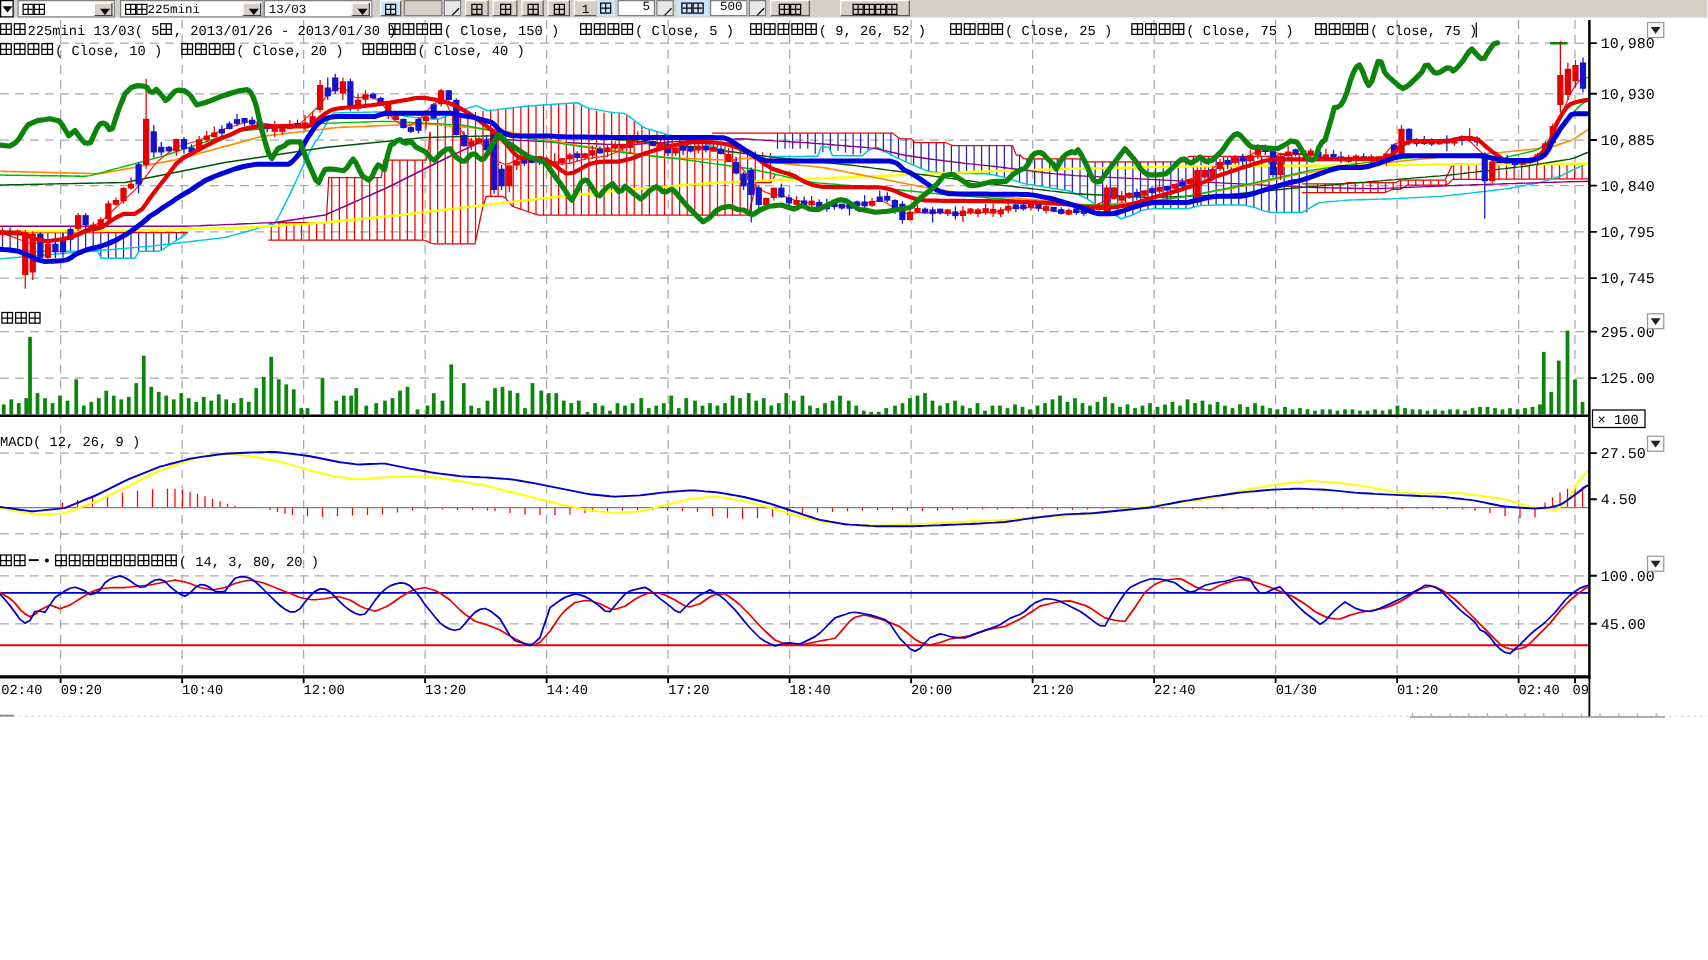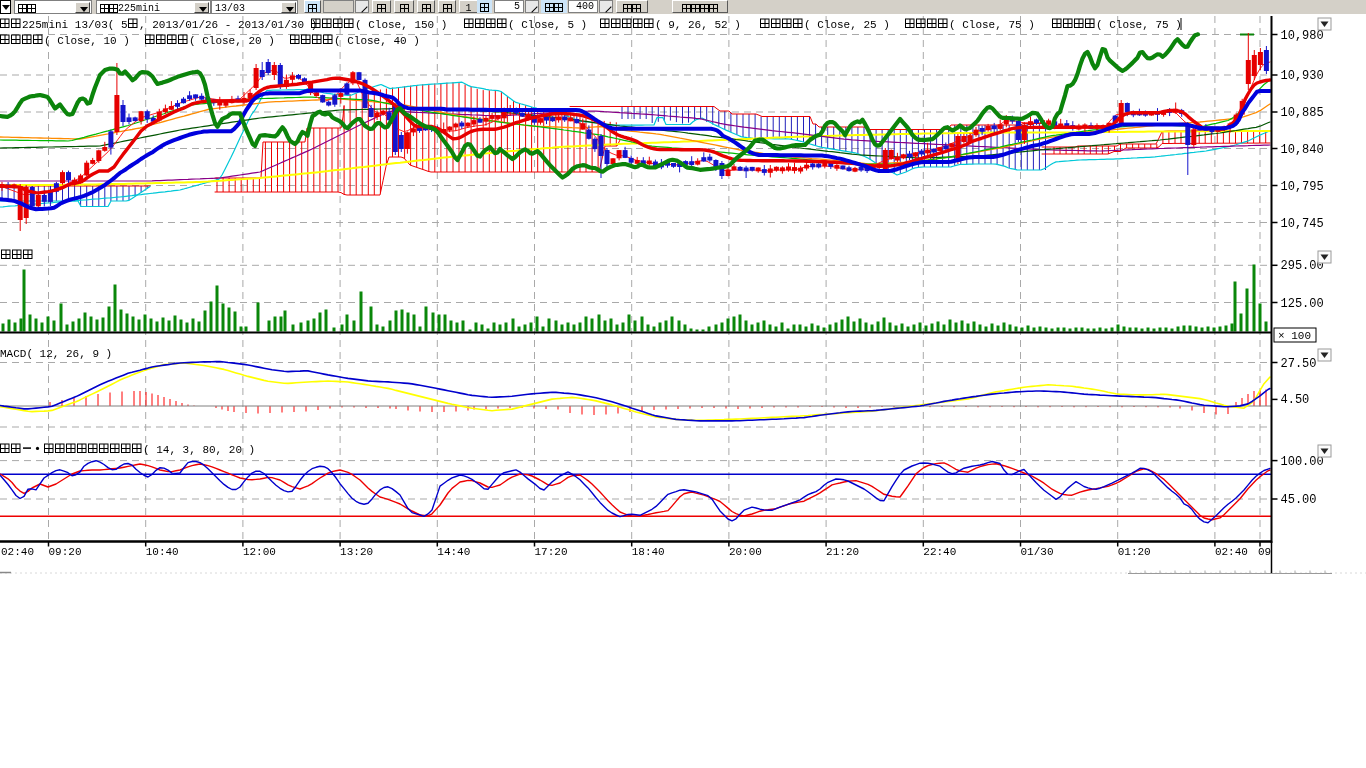--- a/index.html
+++ b/index.html
@@ -1295,17 +1295,17 @@
 <div style="position:absolute;left:394px;top:0px;width:20px;height:13px;background:#d4d0c8;border-left:1px solid #fff;border-top:1px solid #fff;border-right:1px solid #5a5a5a;border-bottom:1px solid #5a5a5a;text-align:center;font-size:10px;line-height:13px;overflow:hidden"><span style="display:inline-block;width:9px;height:9px;border:1px solid #000;position:relative;vertical-align:middle;"><span style="position:absolute;left:0;top:3px;width:7px;border-top:1px solid #000"></span><span style="position:absolute;left:3px;top:0;height:7px;border-left:1px solid #000"></span></span></div>
 <div style="position:absolute;left:417px;top:0px;width:18px;height:13px;background:#d4d0c8;border-left:1px solid #fff;border-top:1px solid #fff;border-right:1px solid #5a5a5a;border-bottom:1px solid #5a5a5a;text-align:center;font-size:10px;line-height:13px;overflow:hidden"><span style="display:inline-block;width:9px;height:9px;border:1px solid #000;position:relative;vertical-align:middle;"><span style="position:absolute;left:0;top:3px;width:7px;border-top:1px solid #000"></span><span style="position:absolute;left:3px;top:0;height:7px;border-left:1px solid #000"></span></span></div>
 <div style="position:absolute;left:438px;top:0px;width:18px;height:13px;background:#d4d0c8;border-left:1px solid #fff;border-top:1px solid #fff;border-right:1px solid #5a5a5a;border-bottom:1px solid #5a5a5a;text-align:center;font-size:10px;line-height:13px;overflow:hidden"><span style="display:inline-block;width:9px;height:9px;border:1px solid #000;position:relative;vertical-align:middle;"><span style="position:absolute;left:0;top:3px;width:7px;border-top:1px solid #000"></span><span style="position:absolute;left:3px;top:0;height:7px;border-left:1px solid #000"></span></span></div>
 <div style="position:absolute;left:459px;top:0px;width:19px;height:13px;background:#d4d0c8;border-left:1px solid #fff;border-top:1px solid #fff;border-right:1px solid #5a5a5a;border-bottom:1px solid #5a5a5a;text-align:center;font-size:10px;line-height:13px;overflow:hidden"><span style="font-family:Liberation Mono">1</span></div>
 <div style="position:absolute;left:477px;top:0;width:15px;height:13px;background:#cce4f8;text-align:center;line-height:13px"><span style="display:inline-block;width:9px;height:9px;border:1px solid #000;position:relative;vertical-align:middle;"><span style="position:absolute;left:0;top:3px;width:7px;border-top:1px solid #000"></span><span style="position:absolute;left:3px;top:0;height:7px;border-left:1px solid #000"></span></span></div>
 <div style="position:absolute;left:494px;top:0;width:30px;height:13px;background:#fff;border:1px solid #808080;font-size:10px;line-height:12px;text-align:right;padding-right:3px;font-family:Liberation Mono">5</div>
 <div style="position:absolute;left:525px;top:0;width:14px;height:13px;background:#e8e8e8;border:1px solid #808080">
     <span style="position:absolute;left:2px;top:2px;width:8px;height:8px;border-bottom:1px solid #000;transform:rotate(-45deg);transform-origin:center"></span>
   </div>
 <div style="position:absolute;left:541px;top:0;width:26px;height:13px;background:#cce4f8;text-align:center;line-height:13px"><span style="display:inline-block;width:9px;height:9px;border:1px solid #000;position:relative;vertical-align:middle;"><span style="position:absolute;left:0;top:3px;width:7px;border-top:1px solid #000"></span><span style="position:absolute;left:3px;top:0;height:7px;border-left:1px solid #000"></span></span><span style="display:inline-block;width:9px;height:9px;border:1px solid #000;position:relative;vertical-align:middle;"><span style="position:absolute;left:0;top:3px;width:7px;border-top:1px solid #000"></span><span style="position:absolute;left:3px;top:0;height:7px;border-left:1px solid #000"></span></span></div>
-<div style="position:absolute;left:568px;top:0;width:30px;height:13px;background:#fff;border:1px solid #808080;font-size:10px;line-height:12px;text-align:right;padding-right:3px;font-family:Liberation Mono">400</div>
+<div style="position:absolute;left:568px;top:0;width:30px;height:13px;background:#fff;border:1px solid #808080;font-size:10px;line-height:12px;text-align:right;padding-right:3px;font-family:Liberation Mono">500</div>
 <div style="position:absolute;left:599px;top:0;width:14px;height:13px;background:#e8e8e8;border:1px solid #808080">
     <span style="position:absolute;left:2px;top:2px;width:8px;height:8px;border-bottom:1px solid #000;transform:rotate(-45deg);transform-origin:center"></span>
   </div>
 <div style="position:absolute;left:616px;top:0px;width:32px;height:13px;background:#d4d0c8;border-left:1px solid #fff;border-top:1px solid #fff;border-right:1px solid #5a5a5a;border-bottom:1px solid #5a5a5a;text-align:center;font-size:10px;line-height:13px;overflow:hidden"><span style="display:inline-block;width:9px;height:9px;border:1px solid #000;position:relative;vertical-align:middle;"><span style="position:absolute;left:0;top:3px;width:7px;border-top:1px solid #000"></span><span style="position:absolute;left:3px;top:0;height:7px;border-left:1px solid #000"></span></span><span style="display:inline-block;width:9px;height:9px;border:1px solid #000;position:relative;vertical-align:middle;"><span style="position:absolute;left:0;top:3px;width:7px;border-top:1px solid #000"></span><span style="position:absolute;left:3px;top:0;height:7px;border-left:1px solid #000"></span></span></div>
 <div style="position:absolute;left:672px;top:0px;width:56px;height:13px;background:#d4d0c8;border-left:1px solid #fff;border-top:1px solid #fff;border-right:1px solid #5a5a5a;border-bottom:1px solid #5a5a5a;text-align:center;font-size:10px;line-height:13px;overflow:hidden"><span style="display:inline-block;width:9px;height:9px;border:1px solid #000;position:relative;vertical-align:middle;"><span style="position:absolute;left:0;top:3px;width:7px;border-top:1px solid #000"></span><span style="position:absolute;left:3px;top:0;height:7px;border-left:1px solid #000"></span></span><span style="display:inline-block;width:9px;height:9px;border:1px solid #000;position:relative;vertical-align:middle;"><span style="position:absolute;left:0;top:3px;width:7px;border-top:1px solid #000"></span><span style="position:absolute;left:3px;top:0;height:7px;border-left:1px solid #000"></span></span><span style="display:inline-block;width:9px;height:9px;border:1px solid #000;position:relative;vertical-align:middle;"><span style="position:absolute;left:0;top:3px;width:7px;border-top:1px solid #000"></span><span style="position:absolute;left:3px;top:0;height:7px;border-left:1px solid #000"></span></span><span style="display:inline-block;width:9px;height:9px;border:1px solid #000;position:relative;vertical-align:middle;"><span style="position:absolute;left:0;top:3px;width:7px;border-top:1px solid #000"></span><span style="position:absolute;left:3px;top:0;height:7px;border-left:1px solid #000"></span></span></div>
 </body></html>

